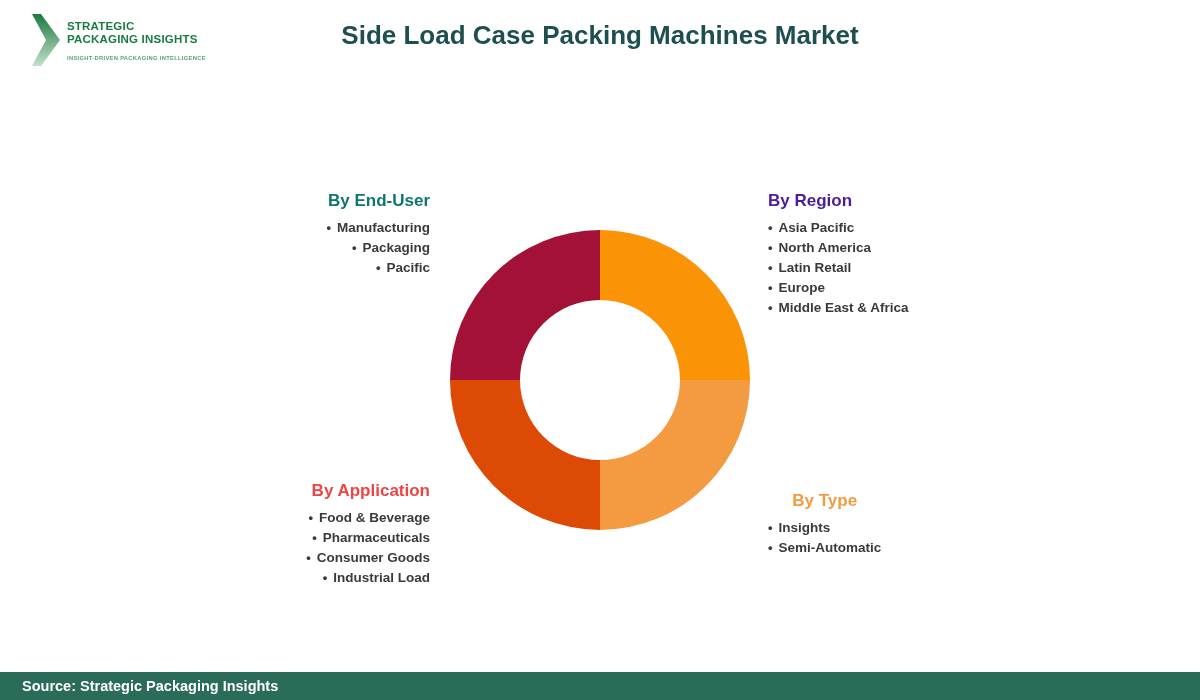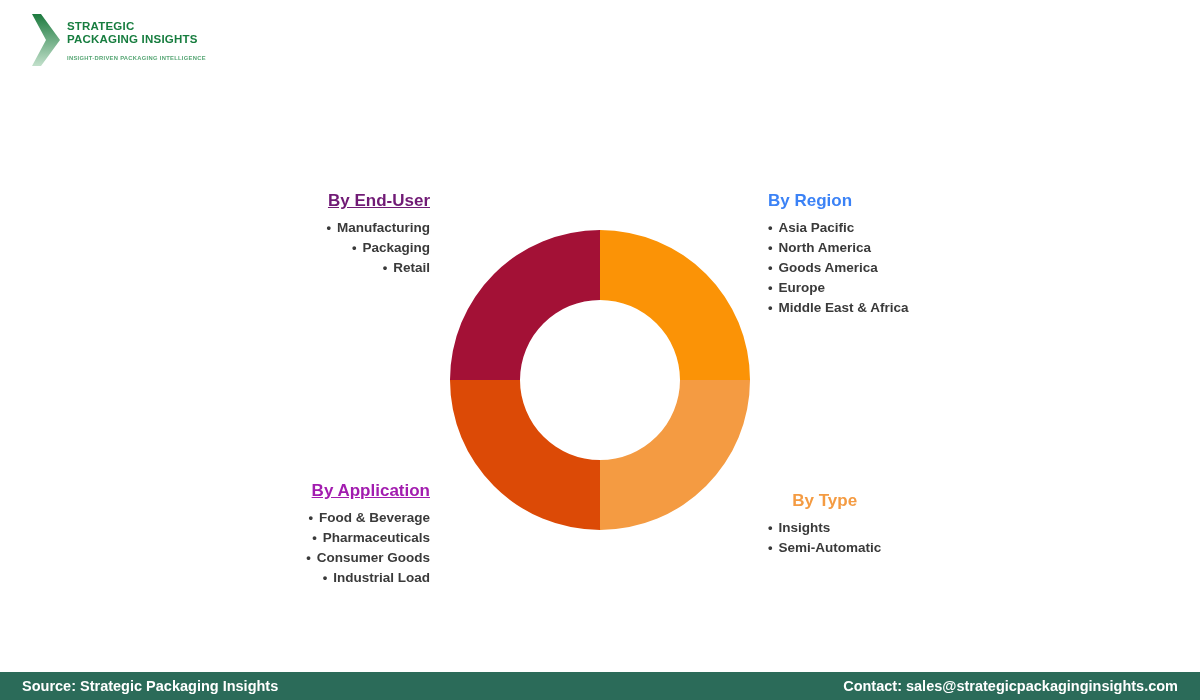--- a/index.html
+++ b/index.html
@@ -66,74 +66,75 @@
       </defs>
       <polygon points="0,0 9,0 28,26 9,52 0,52 14,26" fill="url(#chevGrad)"></polygon>
     </svg>
     <div class="logo-text-block">
       <div class="logo-line" style="color: rgb(23, 125, 63);">STRATEGIC</div>
       <div class="logo-line" style="color: rgb(23, 125, 63);">PACKAGING INSIGHTS</div>
       <div class="logo-tagline" style="color: rgb(85, 165, 115);">INSIGHT-DRIVEN PACKAGING INTELLIGENCE</div>
     </div>
   </div>
 
+  <h1 class="title" style="color: rgb(30, 79, 80);">Side Load Case Packing Machines Market</h1>
 
   <svg class="donut" viewBox="0 0 320 320">
     <path d="M160 10 A150 150 0 0 1 310 160 L240 160 A80 80 0 0 0 160 80 Z" style="fill: rgb(251, 147, 6);"></path>
     <path d="M310 160 A150 150 0 0 1 160 310 L160 240 A80 80 0 0 0 240 160 Z" style="fill: rgb(244, 155, 66);"></path>
     <path d="M160 310 A150 150 0 0 1 10 160 L80 160 A80 80 0 0 0 160 240 Z" style="fill: rgb(220, 74, 6);"></path>
     <path d="M10 160 A150 150 0 0 1 160 10 L160 80 A80 80 0 0 0 80 160 Z" style="fill: rgb(163, 17, 54);"></path>
   </svg>
 
   <div class="group group-end-user align-right">
-    <div class="heading" style="color: #701a75; text-decoration: underline;">By End-User</div>
+    <div class="heading" style="color: #0f766e;">By End-User</div>
     <div class="items">
         <div class="item">
           <span class="bullet">•</span>
           <span>Manufacturing</span>
         </div>
         <div class="item">
           <span class="bullet">•</span>
           <span>Packaging</span>
         </div>
         <div class="item">
           <span class="bullet">•</span>
-          <span>Retail</span>
+          <span>Pacific</span>
         </div>
       </div>
   </div>
 
   <div class="group group-region">
-    <div class="heading" style="color: #3b82f6;">By Region</div>
+    <div class="heading" style="color: #4c1d95;">By Region</div>
     <div class="items">
         <div class="item">
           <span class="bullet">•</span>
           <span>Asia Pacific</span>
         </div>
         <div class="item">
           <span class="bullet">•</span>
           <span>North America</span>
         </div>
         <div class="item">
           <span class="bullet">•</span>
-          <span>Goods America</span>
+          <span>Latin Retail</span>
         </div>
         <div class="item">
           <span class="bullet">•</span>
           <span>Europe</span>
         </div>
         <div class="item">
           <span class="bullet">•</span>
           <span>Middle East &amp; Africa</span>
         </div>
       </div>
   </div>
 
   <div class="group group-application align-right">
-    <div class="heading" style="color: #a21caf; text-decoration: underline;">By Application</div>
+    <div class="heading" style="color: #ef4444;">By Application</div>
     <div class="items">
         <div class="item">
           <span class="bullet">•</span>
           <span>Food &amp; Beverage</span>
         </div>
         <div class="item">
           <span class="bullet">•</span>
           <span>Pharmaceuticals</span>
         </div>
         <div class="item">
@@ -156,16 +157,15 @@
         </div>
         <div class="item">
           <span class="bullet">•</span>
           <span>Semi-Automatic</span>
         </div>
       </div>
   </div>
 
   <div class="footer" style="background-color: rgb(43, 107, 89);">
     <span>Source: Strategic Packaging Insights</span>
-    <span>Contact: sales@strategicpackaginginsights.com</span>
   </div>
 
 </div>
 
 </body></html>

